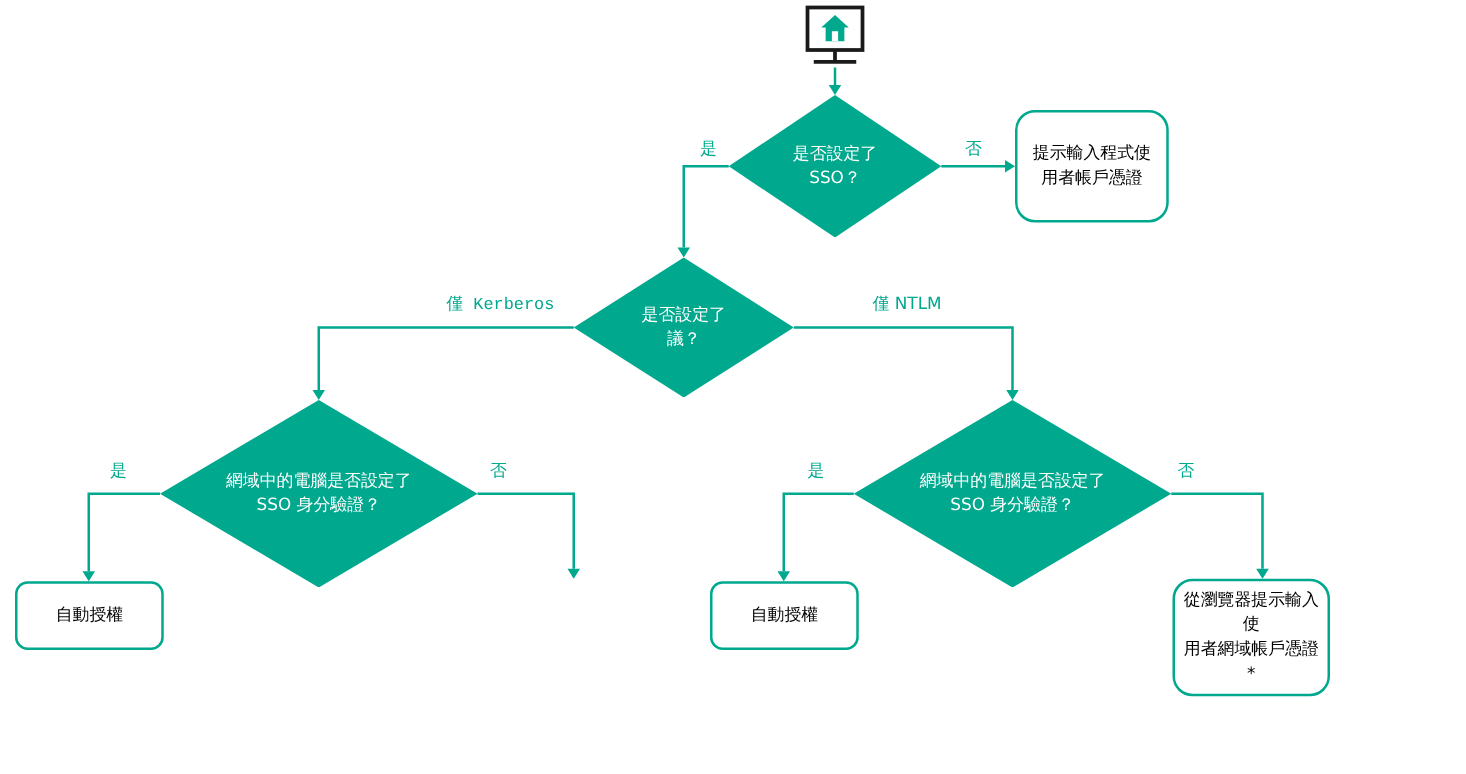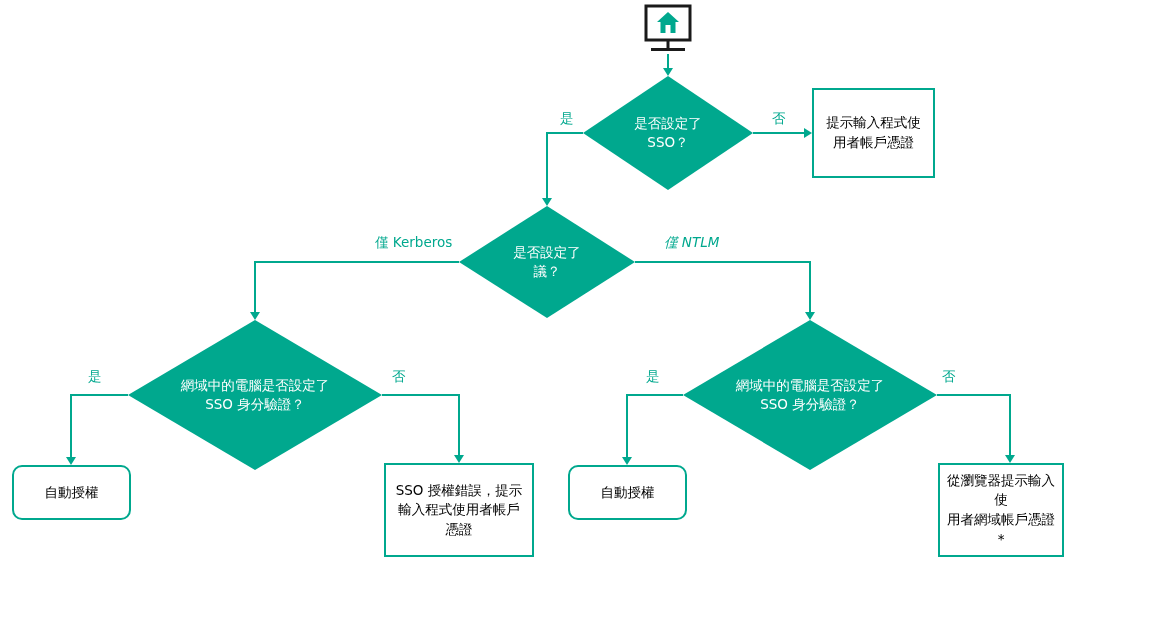--- a/index.html
+++ b/index.html
@@ -33,21 +33,21 @@
     color: #ffffff;
     text-align: center;
     font-size: 13.5px;
     line-height: 1.4;
   }
   .decision .lbl { white-space: pre-line; text-align: center; }
   .result {
     position: absolute;
     background: #ffffff;
     border: 2px solid #00a88e;
-    border-radius: 0;
+    border-radius: 16px;
     display: flex;
     align-items: center;
     justify-content: center;
     color: #000000;
     text-align: center;
     font-size: 13.5px;
     line-height: 1.45;
     padding: 6px;
   }
   .result .lbl { white-space: pre-line; }
@@ -62,22 +62,22 @@
   #d2 { left: 459px; top: 206px; width: 176px; height: 112px; }
   #d3 { left: 128px; top: 320px; width: 254px; height: 150px; }
   #d4 { left: 683px; top: 320px; width: 254px; height: 150px; }
   #r1 { left: 812px; top: 88px;  width: 123px; height: 90px; }
   #r2 { left: 12px;  top: 465px; width: 119px; height: 55px; border-radius: 10px; }
   #r3 { left: 384px; top: 463px; width: 150px; height: 94px; }
   #r4 { left: 568px; top: 465px; width: 119px; height: 55px; border-radius: 10px; }
   #r5 { left: 938px; top: 463px; width: 126px; height: 94px; }
   #el-yes-sso      { left: 560px; top: 110px; }
   #el-no-sso       { left: 772px; top: 110px; }
-  #el-kerberos     { left: 375px; top: 234px; }
-  #el-ntlm         { left: 664px; top: 234px; font-style: italic; }
+  #el-kerberos     { left: 357px; top: 234px; font-family: Liberation Mono, monospace; }
+  #el-ntlm         { left: 698px; top: 234px; }
   #el-yes-kerberos { left: 88px;  top: 368px; }
   #el-no-kerberos  { left: 392px; top: 368px; }
   #el-yes-ntlm     { left: 646px; top: 368px; }
   #el-no-ntlm      { left: 942px; top: 368px; }
 </style>
 </head>
 <body>
 
 <div class="canvas">
 
@@ -154,25 +154,20 @@
 SSO 身分驗證？</span>
   </div>
 
   <div id="r1" class="result">
     <span class="lbl">提示輸入程式使
 用者帳戶憑證</span>
   </div>
   <div id="r2" class="result">
     <span class="lbl">自動授權</span>
   </div>
-  <div id="r3" class="result">
-    <span class="lbl">SSO 授權錯誤，提示
-輸入程式使用者帳戶
-憑證</span>
-  </div>
   <div id="r4" class="result">
     <span class="lbl">自動授權</span>
   </div>
   <div id="r5" class="result">
     <span class="lbl">從瀏覽器提示輸入使
 用者網域帳戶憑證*</span>
   </div>
 
   <span id="el-yes-sso" class="edge-label">是</span>
   <span id="el-no-sso" class="edge-label">否</span>

